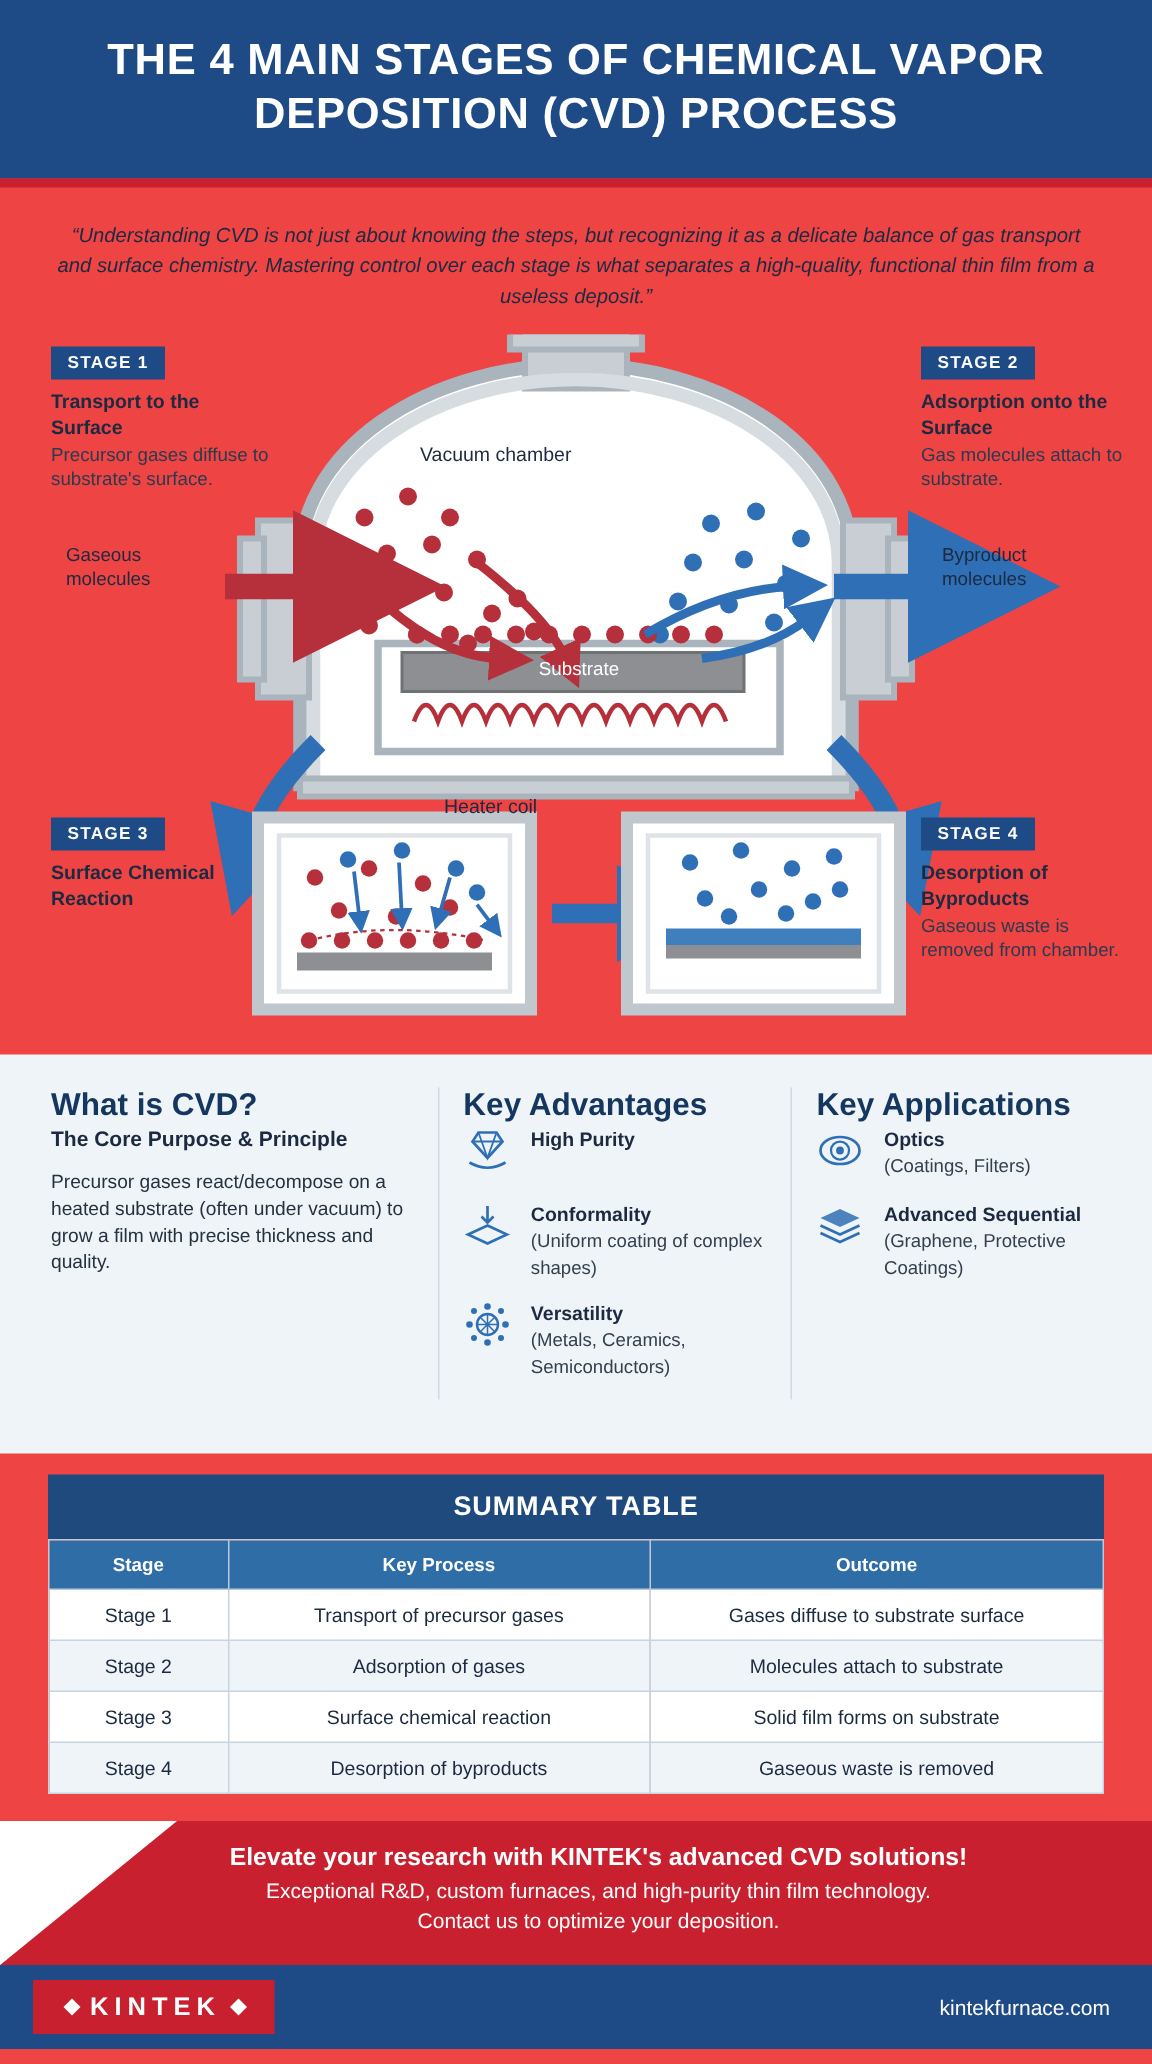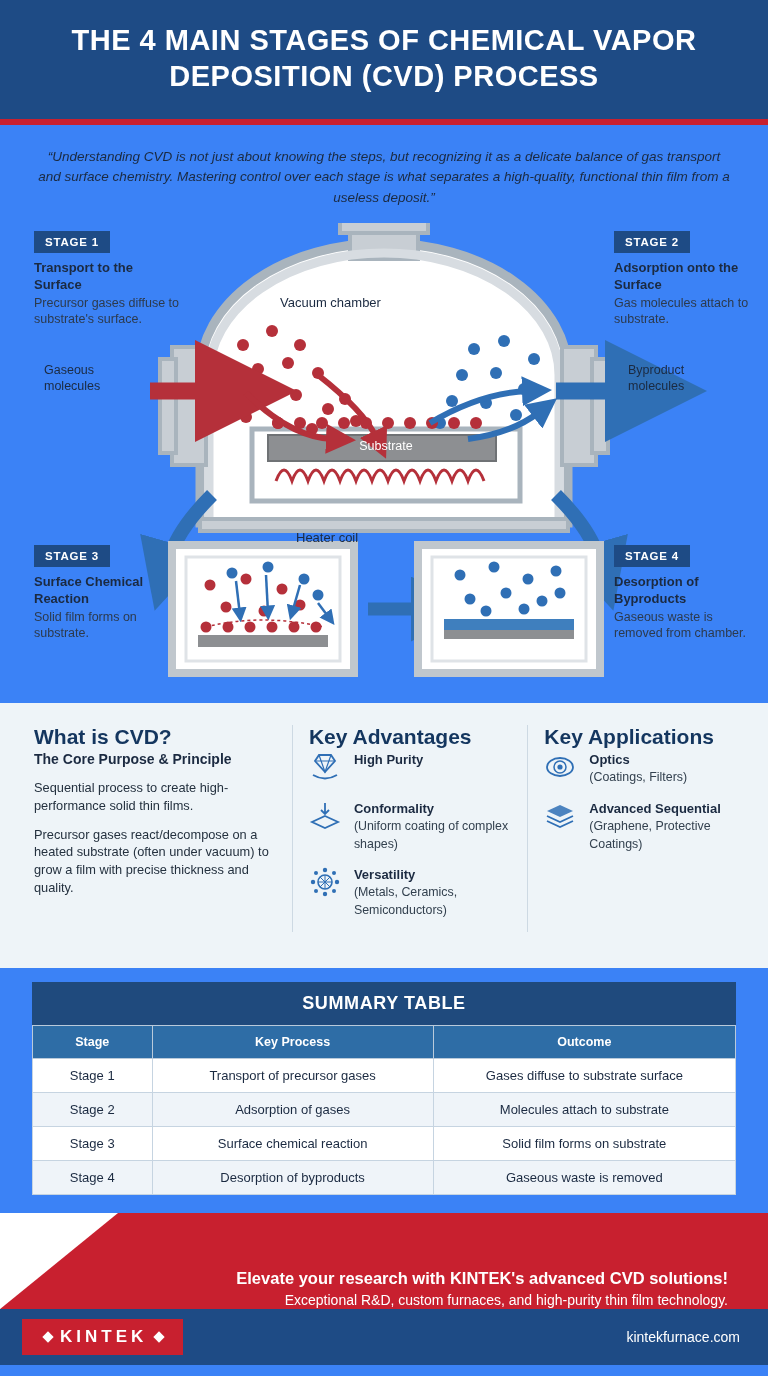--- a/index.html
+++ b/index.html
@@ -4,21 +4,21 @@
 <style>
   * { box-sizing: border-box; }
   html, body { margin:0; padding:0; }
   body {
     width: 768px; height: 1376px;
     font-family: "Liberation Sans", sans-serif;
     background: #ffffff;
     color: #1b2a41;
     overflow: hidden;
   }
-  .page { position: relative; width: 768px; height: 1376px; background:#3b82f6; }
+  .page { position: relative; width: 768px; height: 1376px; background:#ef4444; }
 
   
   .header {
     background: #1e4b85;
     padding: 22px 30px 24px 30px;
     text-align: center;
   }
   .header h1 {
     margin: 0;
     color: #ffffff;
@@ -132,21 +132,21 @@
   
   .cta {
     position: relative; margin-top: 8px;
     background: #c8202f; color:#fff; height: 96px; overflow:hidden;
   }
   .cta .wedge {
     position:absolute; left:0; top:0; width: 150px; height: 96px;
     background: #ffffff;
     clip-path: polygon(0 0, 118px 0, 0 96px);
   }
-  .cta-text { position: relative; text-align:right; padding: 14px 40px 0 70px; margin-top: 41px; }
+  .cta-text { position: relative; text-align:center; padding: 14px 40px 0 70px; }
   .cta-text .l1 { font-size: 16.5px; font-weight: bold; line-height:1.3;}
   .cta-text .l2 { font-size: 14px; line-height:1.45; }
   .cta-text .l3 { font-size: 14px; line-height:1.45; }
 
   .footer {
     background: #1e4b85; height: 56px; display:flex; align-items:center;
     justify-content: space-between; padding: 0 28px 0 0; position:relative;
   }
   .logo-box {
     background: #c8202f; color:#fff; font-weight:bold; font-size: 17px;
@@ -329,42 +329,40 @@
 
     <div class="stage-block s2">
       <span class="stage-badge">STAGE 2</span>
       <div class="stage-title">Adsorption onto the Surface</div>
       <div class="stage-desc">Gas molecules attach to substrate.</div>
     </div>
 
     <div class="stage-block s3">
       <span class="stage-badge">STAGE 3</span>
       <div class="stage-title">Surface Chemical Reaction</div>
-      <div class="stage-desc">Solid film forms on substrate.</div>
     </div>
 
     <div class="stage-block s4">
       <span class="stage-badge">STAGE 4</span>
       <div class="stage-title">Desorption of Byproducts</div>
       <div class="stage-desc">Gaseous waste is removed from chamber.</div>
     </div>
 
     <div class="label-plain lbl-gaseous">Gaseous molecules</div>
     <div class="label-plain lbl-byproduct">Byproduct molecules</div>
     <div class="label-plain lbl-vacuum">Vacuum chamber</div>
     <div class="label-plain lbl-heater">Heater coil</div>
     <div class="lbl-substrate">Substrate</div>
   </div>
 
   <div class="info">
 
     <div class="info-col c1">
       <h2>What is CVD?</h2>
       <div class="sub">The Core Purpose &amp; Principle</div>
-      <p>Sequential process to create high-performance solid thin films.</p>
       <p>Precursor gases react/decompose on a heated substrate (often under vacuum) to grow a film with precise thickness and quality.</p>
     </div>
 
     <div class="info-col c2">
       <h2>Key Advantages</h2>
 
       <div class="feature">
         <span class="ficon">
           <svg width="32" height="30" viewBox="0 0 32 30">
             <path d="M10 3 L22 3 L26 9 L16 20 L6 9 Z" fill="none" stroke="#2f6fb5" stroke-width="1.8"></path>

